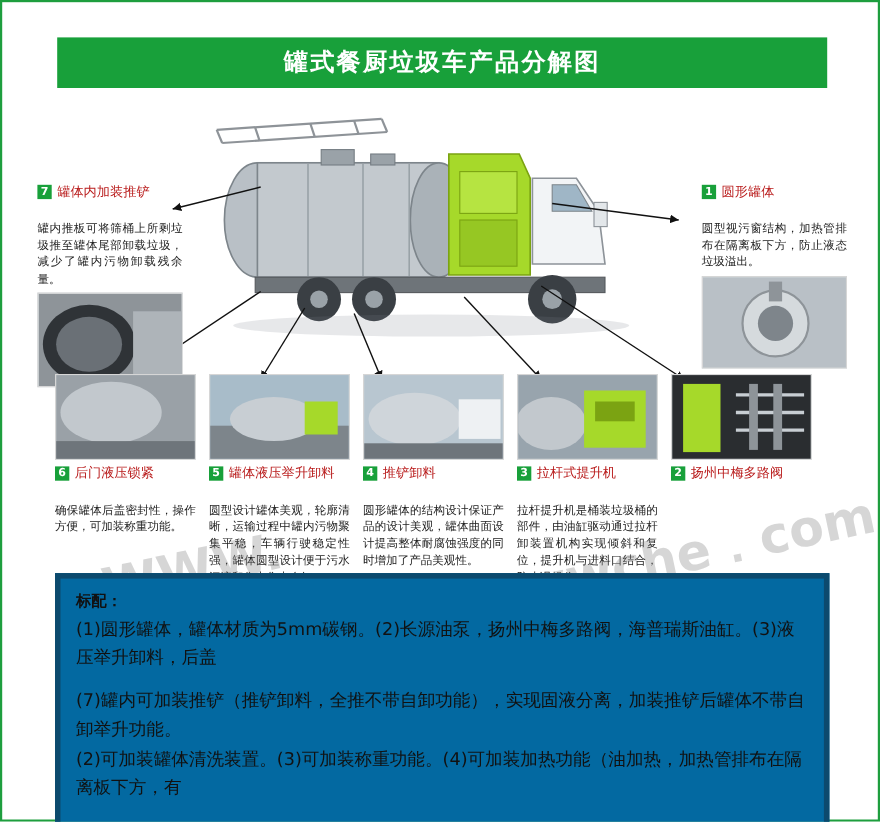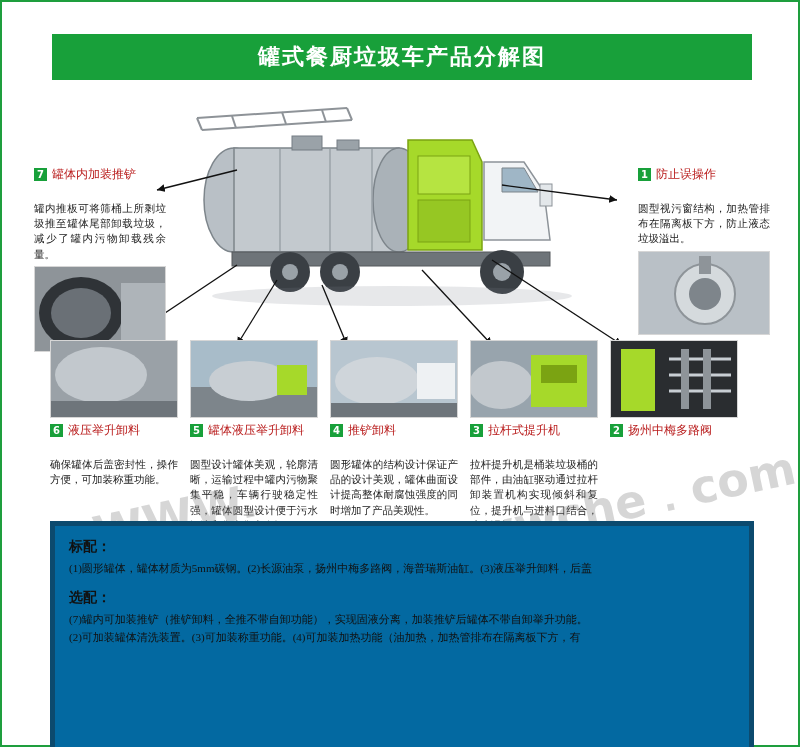--- a/index.html
+++ b/index.html
@@ -86,21 +86,21 @@
     position:absolute;left:48px;top:519px;width:704px;height:238px;
     border:5px solid #0c4a6e;
     box-sizing:border-box;
     padding:10px 14px;
     background:#0369a1;
   }
   .spec-h{
     font-size:14px;font-weight:bold;color:#111;margin:2px 0 3px 0;
   }
   .spec-p{
-    font-size:11px;line-height:1.65;color:#111;text-indent:0;font-family:Liberation Serif, serif;
+    font-size:16px;line-height:1.65;color:#111;text-indent:0;
   }
   .spec-block{margin-bottom:6px;}
   .arrow-layer{position:absolute;left:0;top:0;width:760px;height:420px;pointer-events:none;}
 </style>
 </head>
 <body>
 
 <div class="page">
 
   <div class="title-bar">罐式餐厨垃圾车产品分解图</div>
@@ -183,21 +183,21 @@
           <ellipse cx="46" cy="46" rx="42" ry="36" fill="#2f3337"></ellipse>
           <ellipse cx="46" cy="46" rx="30" ry="25" fill="#6a7076"></ellipse>
           <rect x="86" y="16" width="46" height="60" fill="#aeb4b9"></rect>
         </svg>
       </div>
     </div>
 
     <div class="card" style="left:616px;top:72px;width:132px;">
       <div class="cap-head">
         <span class="num">1</span>
-        <span class="cap-title">防止误操作</span>
+        <span class="cap-title">圆形罐体</span>
       </div>
       <div class="cap-body">圆型视污窗结构，加热管排布在隔离板下方，防止液态垃圾溢出。</div>
       <div class="thumb" style="height:84px;margin-top:4px;">
         <svg width="132" height="84" viewBox="0 0 132 84">
           <rect width="132" height="84" fill="#b9c0c6"></rect>
           <circle cx="66" cy="42" r="30" fill="#d5dadd" stroke="#8e9499" stroke-width="2"></circle>
           <circle cx="66" cy="42" r="16" fill="#7e858b"></circle>
           <rect x="60" y="4" width="12" height="18" fill="#8e9499"></rect>
         </svg>
       </div>
@@ -206,21 +206,21 @@
     <div class="card" style="left:28px;top:250px;width:128px;">
       <div class="thumb" style="height:78px;">
         <svg width="128" height="78" viewBox="0 0 128 78">
           <rect width="128" height="78" fill="#9aa1a7"></rect>
           <ellipse cx="50" cy="34" rx="46" ry="28" fill="#c2c8cd"></ellipse>
           <rect x="0" y="60" width="128" height="18" fill="#6e757b"></rect>
         </svg>
       </div>
       <div class="cap-head">
         <span class="num">6</span>
-        <span class="cap-title">液压举升卸料</span>
+        <span class="cap-title">后门液压锁紧</span>
       </div>
       <div class="cap-body">确保罐体后盖密封性，操作方便，可加装称重功能。</div>
     </div>
 
     <div class="card" style="left:168px;top:250px;width:128px;">
       <div class="thumb" style="height:78px;">
         <svg width="128" height="78" viewBox="0 0 128 78">
           <rect width="128" height="78" fill="#a8bcc9"></rect>
           <rect x="0" y="46" width="128" height="32" fill="#7d858b"></rect>
           <ellipse cx="58" cy="40" rx="40" ry="20" fill="#c8ced3"></ellipse>
@@ -291,19 +291,18 @@
       <div class="wm-text wm1">ywche．com</div>
     </div>
   </div>
 
   <div class="spec">
     <div class="spec-block">
       <div class="spec-h">标配：</div>
       <div class="spec-p">(1)圆形罐体，罐体材质为5mm碳钢。(2)长源油泵，扬州中梅多路阀，海普瑞斯油缸。(3)液压举升卸料，后盖</div>
     </div>
     <div class="spec-block" style="margin-top:12px;">
-      <div class="spec-h">选配：</div>
       <div class="spec-p">(7)罐内可加装推铲（推铲卸料，全推不带自卸功能），实现固液分离，加装推铲后罐体不带自卸举升功能。</div>
       <div class="spec-p">(2)可加装罐体清洗装置。(3)可加装称重功能。(4)可加装加热功能（油加热，加热管排布在隔离板下方，有</div>
     </div>
   </div>
 
 </div>
 
 </body></html>

